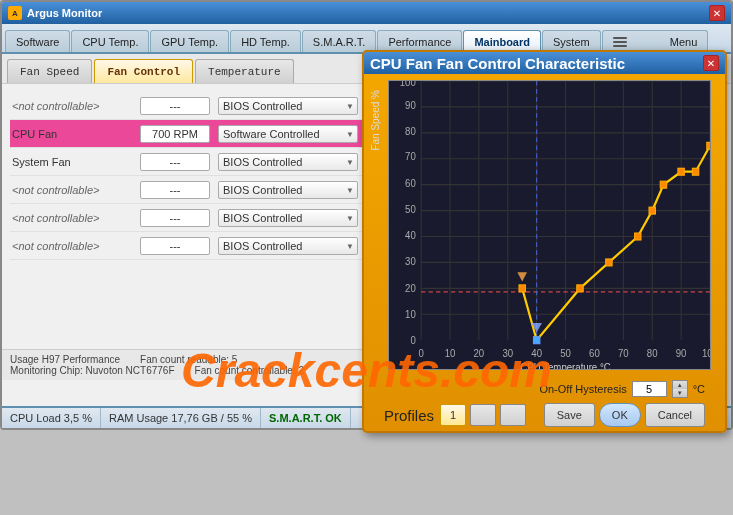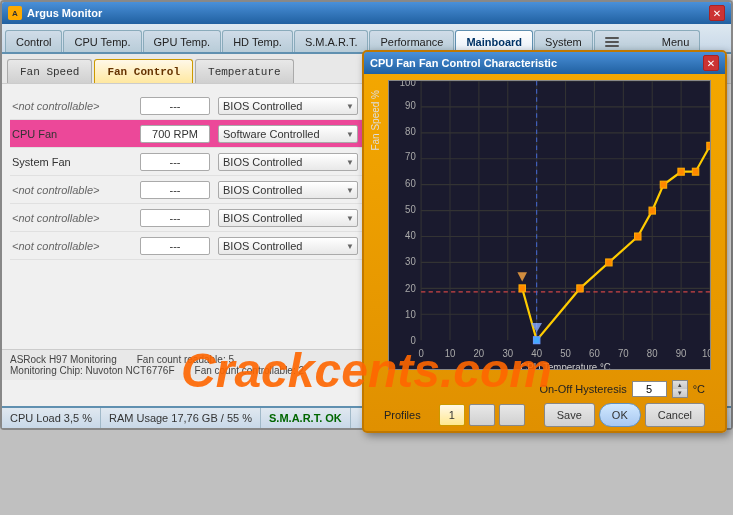--- a/index.html
+++ b/index.html
@@ -246,21 +246,21 @@
       background: linear-gradient(to bottom, #4a90d9, #2060a0);
       display: flex;
       align-items: center;
       justify-content: space-between;
       padding: 3px 6px;
       border-radius: 3px 3px 0 0;
       height: 22px;
     }
     .chart-title-text {
       color: white;
-      font-size: 11px;
+      font-size: 15px;
       font-weight: bold;
     }
     .chart-close-btn {
       width: 16px; height: 16px;
       background: #cc3333;
       border-radius: 2px;
       display: flex; align-items: center; justify-content: center;
       color: white; font-size: 10px; cursor: pointer;
       border: 1px solid #aa2222;
     }
@@ -311,21 +311,21 @@
       cursor: pointer;
       display: flex; align-items: center; justify-content: center;
       font-size: 6px; color: #444;
     }
 
     .profiles-row {
       display: flex;
       align-items: center;
       gap: 4px;
     }
-    .profile-label { font-size: 11px; color: #222; margin-right: 14px; }
+    .profile-label { font-size: 15px; color: #222; margin-right: 2px; }
     .profile-btn {
       width: 26px; height: 22px;
       background: linear-gradient(to bottom, #e8e8e8, #d0d0d0);
       border: 1px solid #888;
       border-radius: 2px;
       cursor: pointer;
       font-size: 11px;
       color: #333;
       display: flex; align-items: center; justify-content: center;
     }
@@ -374,21 +374,21 @@
 
   <div class="title-bar">
     <div class="title-bar-left">
       <div class="title-icon">A</div>
       <span>Argus Monitor</span>
     </div>
     <div class="title-close">✕</div>
   </div>
 
   <div class="nav-tabs">
-    <div class="nav-tab">Control</div>
+    <div class="nav-tab">Software</div>
     <div class="nav-tab">CPU Temp.</div>
     <div class="nav-tab">GPU Temp.</div>
     <div class="nav-tab">HD Temp.</div>
     <div class="nav-tab">S.M.A.R.T.</div>
     <div class="nav-tab">Performance</div>
     <div class="nav-tab active">Mainboard</div>
     <div class="nav-tab">System</div>
     <div class="nav-tab nav-tab-menu">
       <div class="menu-icon">
         <span></span>
@@ -455,21 +455,21 @@
         <div class="select-wrapper">
           <select class="fan-control-select"><option>BIOS Controlled</option></select>
         </div>
       </div>
 
     </div>
   </div>
 
   <div class="info-bar">
     <div class="info-bar-row">
-      <span>ASRock H97 Monitoring</span>
+      <span>Usage H97 Performance</span>
       <span>Fan count readable: 5</span>
     </div>
     <div class="info-bar-row">
       <span>Monitoring Chip: Nuvoton NCT6776F</span>
       <span>Fan count controllable: 2</span>
     </div>
   </div>
 
   <div class="status-bar">
     <div class="status-item">CPU Load 3,5 %</div>

